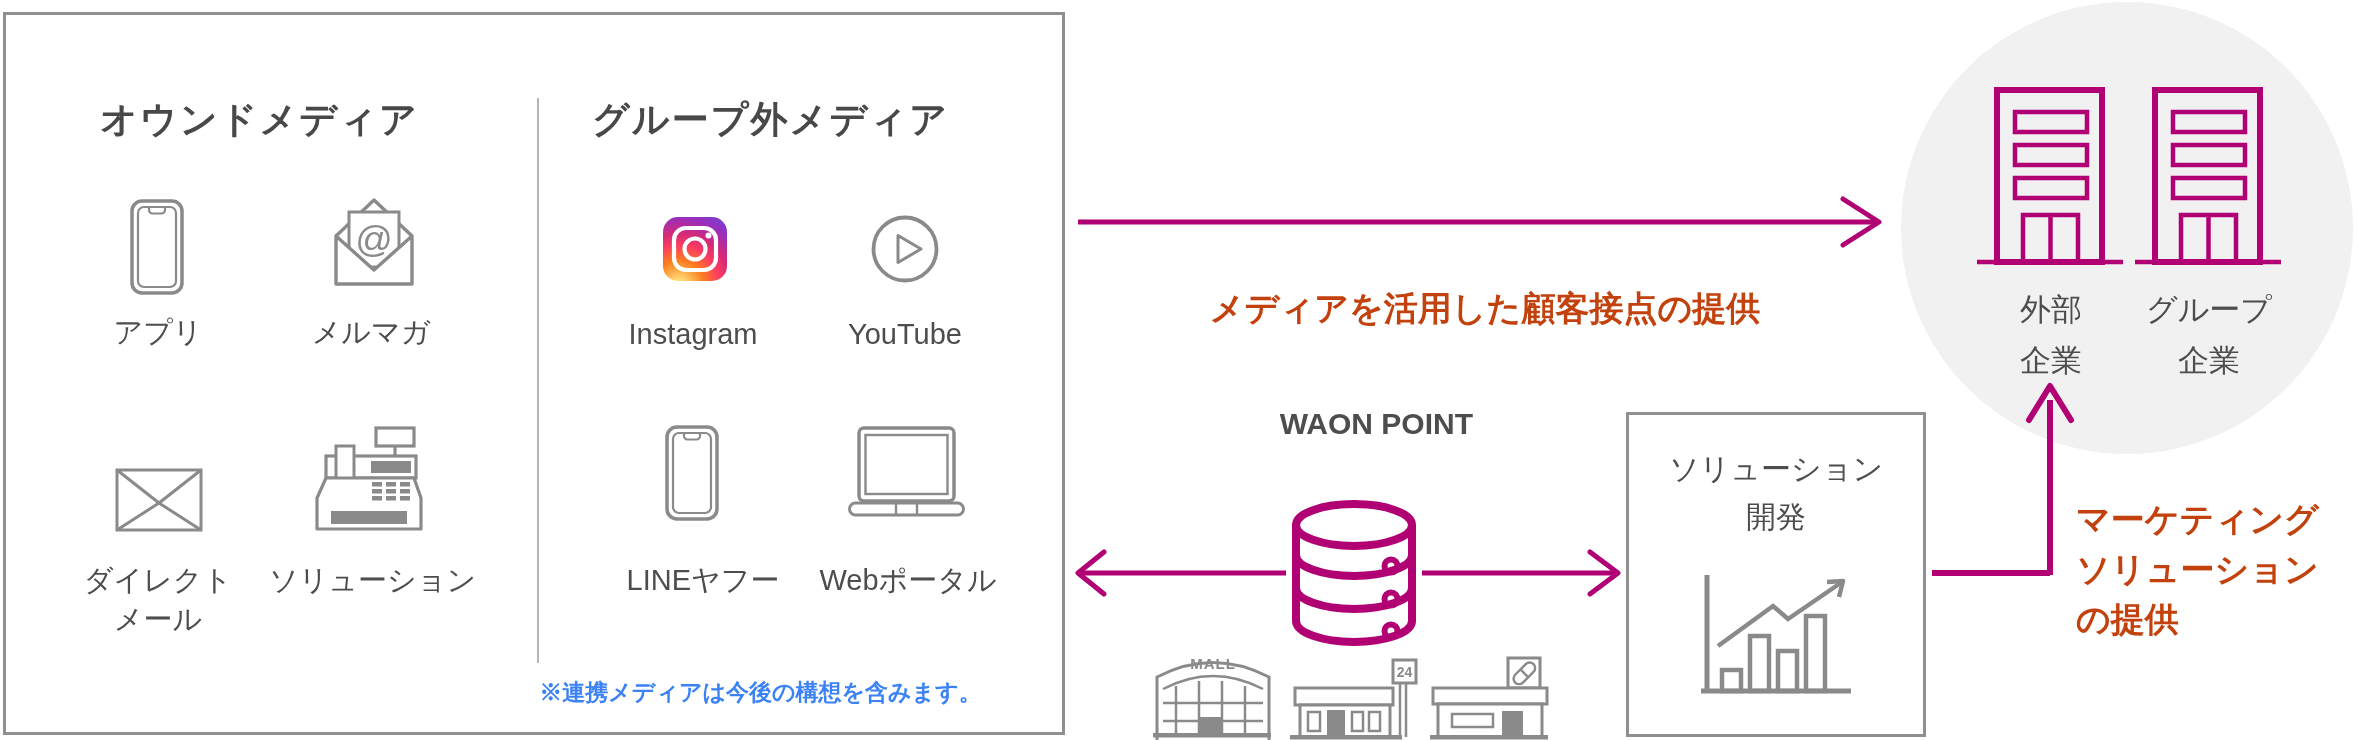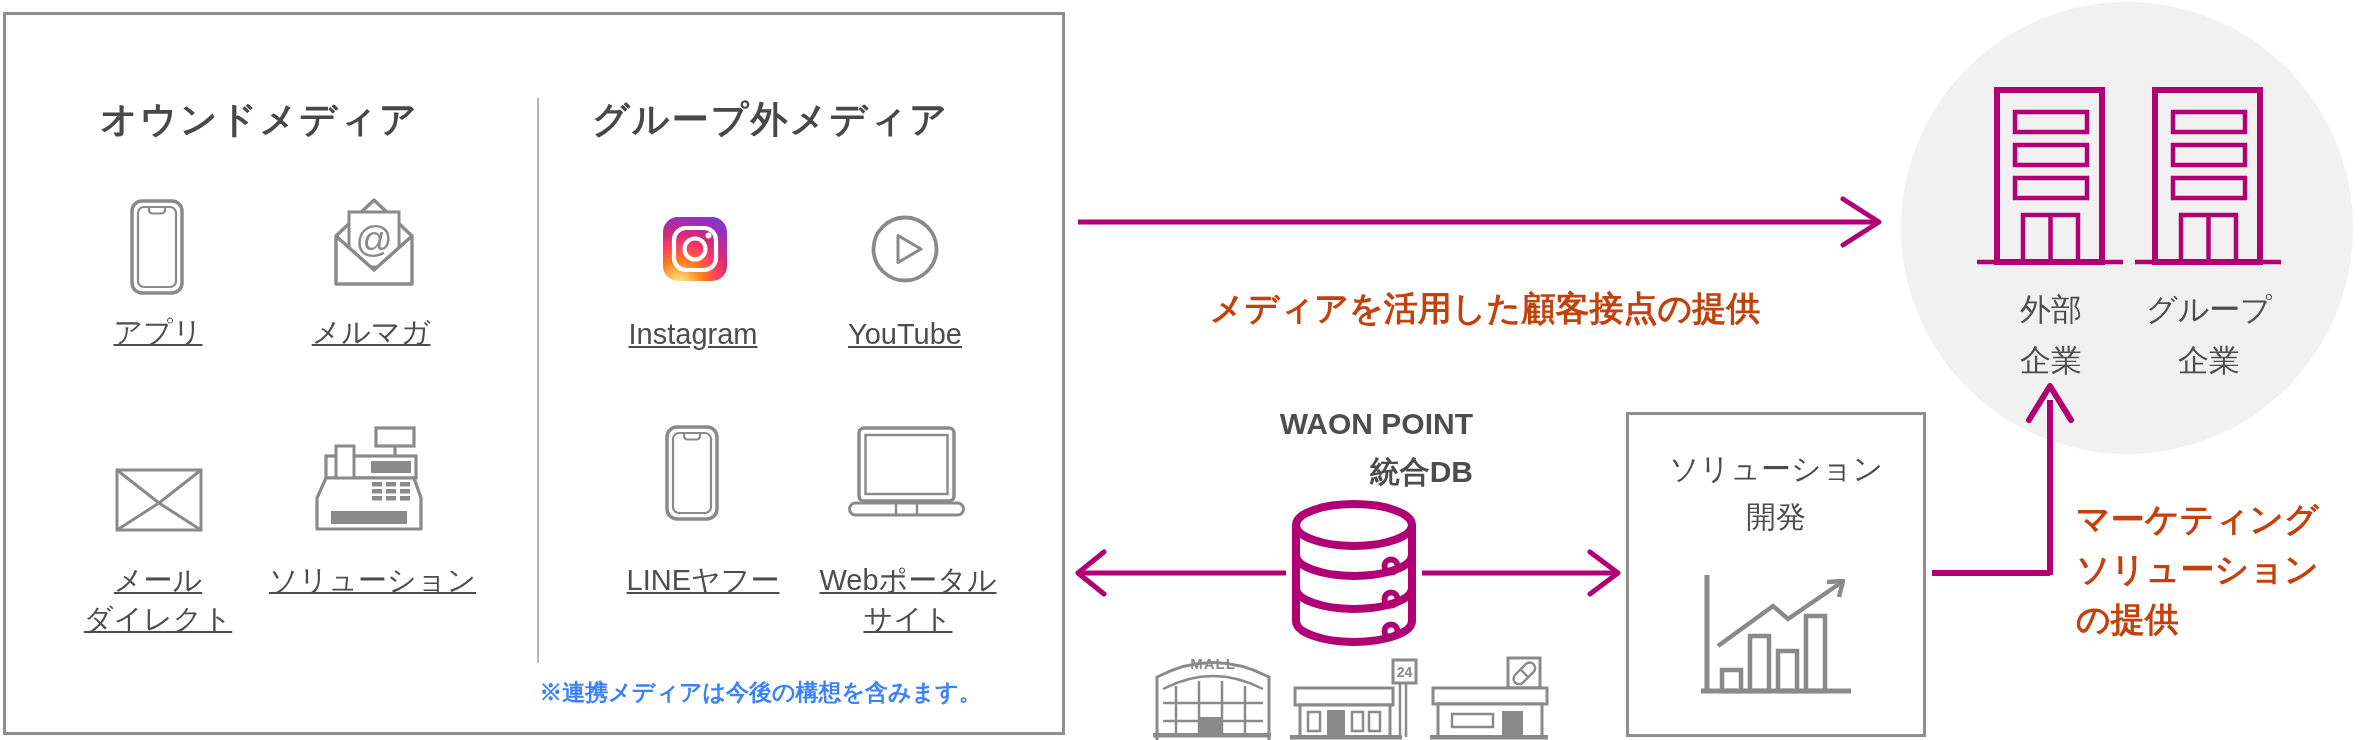--- a/index.html
+++ b/index.html
@@ -17,21 +17,21 @@
     position:absolute; left:3px; top:12px; width:1062px; height:723px;
     border:3px solid #8f8f8f; background:#fff;padding-left:24px;
   }
   .col-header {
     position:absolute; font-size:37px; font-weight:600; color:#484848;
     letter-spacing:2px; white-space:nowrap;
   }
   .vdivider { position:absolute; left:531px; top:83px; width:2px; height:565px; background:#b5b5b5; }
   .item-label {
     position:absolute; width:200px; text-align:center;
-    font-size:29px; font-weight:500; color:#4d4d4d; line-height:39px; white-space:nowrap;text-decoration:underline;
+    font-size:29px; font-weight:500; color:#4d4d4d; line-height:39px; white-space:nowrap;
   }
   .note {
     position:absolute; left:497px; top:662px; width:515px; text-align:center;
     font-size:23px; font-weight:bold; color:#3b82f6; white-space:nowrap;
   }
 
   
   .ig-tile {
     position:absolute; width:64px; height:64px; border-radius:15px;
     background: radial-gradient(circle at 25% 108%, #feda75 8%, #fa7e1e 30%, #fd3e60 48%, #d62976 62%, #962fbf 82%, #7045d8 100%);
@@ -93,22 +93,22 @@
       <path d="M5,45 L43,79 L81,45 L81,93 L5,93 Z" fill="#fff" stroke="#8a8a8a" stroke-width="3.4" stroke-linejoin="round"></path>
     </svg>
     <div class="item-label" style="left:265px; top:298px;">メルマガ</div>
 
     <svg class="abs" style="left:109px; top:453px;" width="88" height="64" viewBox="0 0 88 64">
       <rect x="2" y="2" width="84" height="60" fill="none" stroke="#8a8a8a" stroke-width="3"></rect>
       <path d="M2,2 L44,35 L86,2" fill="none" stroke="#8a8a8a" stroke-width="3"></path>
       <path d="M2,62 L44,35 L86,62" fill="none" stroke="#8a8a8a" stroke-width="3"></path>
     </svg>
     <div class="item-label" style="left:52px; top:546px;">
+      <div>ダイレクト</div>
       <div>メール</div>
-      <div>ダイレクト</div>
     </div>
 
     <svg class="abs" style="left:309px; top:411px;" width="108" height="106" viewBox="0 0 108 106">
       <rect x="61" y="2" width="38" height="18" fill="none" stroke="#8a8a8a" stroke-width="3.2"></rect>
       <line x1="80" y1="20" x2="80" y2="30" stroke="#8a8a8a" stroke-width="3.2"></line>
       <rect x="11" y="30" width="90" height="22" fill="#fff" stroke="#8a8a8a" stroke-width="3.2"></rect>
       <rect x="21" y="20" width="18" height="34" fill="#fff" stroke="#8a8a8a" stroke-width="3"></rect>
       <rect x="56" y="35" width="40" height="12" fill="#8a8a8a"></rect>
       <path d="M11,52 L2,72 L2,103 L106,103 L106,72 L99,52 Z" fill="#fff" stroke="#8a8a8a" stroke-width="3.2" stroke-linejoin="round"></path>
       <g fill="#8a8a8a">
@@ -150,21 +150,20 @@
 
     <svg class="abs" style="left:842px; top:411px;" width="118" height="92" viewBox="0 0 118 92">
       <rect x="11" y="2" width="95" height="73" rx="5" fill="none" stroke="#8a8a8a" stroke-width="3.5"></rect>
       <rect x="17.5" y="9" width="82" height="59" fill="none" stroke="#8a8a8a" stroke-width="2.4"></rect>
       <rect x="1.5" y="77" width="114" height="12" rx="6" fill="none" stroke="#8a8a8a" stroke-width="3"></rect>
       <line x1="48" y1="77" x2="48" y2="89" stroke="#8a8a8a" stroke-width="2.4"></line>
       <line x1="69" y1="77" x2="69" y2="89" stroke="#8a8a8a" stroke-width="2.4"></line>
     </svg>
     <div class="item-label" style="left:802px; top:546px;">
       <div>Webポータル</div>
-      <div>サイト</div>
     </div>
 
     <div class="note">※連携メディアは今後の構想を含みます。</div>
   </div>
 
   <svg class="abs" style="left:1078px; top:196px;" width="822" height="52" viewBox="0 0 822 52">
     <line x1="0" y1="26" x2="798" y2="26" stroke="#b00073" stroke-width="5"></line>
     <polyline points="765,3 801,26 765,49" fill="none" stroke="#b00073" stroke-width="5" stroke-linejoin="round" stroke-linecap="round"></polyline>
   </svg>
   <div class="flow-label media-arrow-label">メディアを活用した顧客接点の提供</div>
@@ -194,21 +193,20 @@
     <div>外部</div>
     <div>企業</div>
   </div>
   <div class="company-label" style="left:2131px; top:284px; width:156px;">
     <div>グループ</div>
     <div>企業</div>
   </div>
 
   <div class="db-title">
     <div>WAON POINT</div>
-    <div>統合DB</div>
   </div>
 
   <svg class="abs" style="left:1288px; top:498px;" width="132" height="150" viewBox="0 0 132 150">
     <g fill="none" stroke="#b00073" stroke-width="8">
       <ellipse cx="66" cy="27" rx="58" ry="21"></ellipse>
       <path d="M8,27 V123"></path>
       <path d="M124,27 V123"></path>
       <path d="M8,123 A58,21 0 0 0 124,123"></path>
       <path d="M8,57 A58,21 0 0 0 124,57"></path>
       <path d="M8,90 A58,21 0 0 0 124,90"></path>

